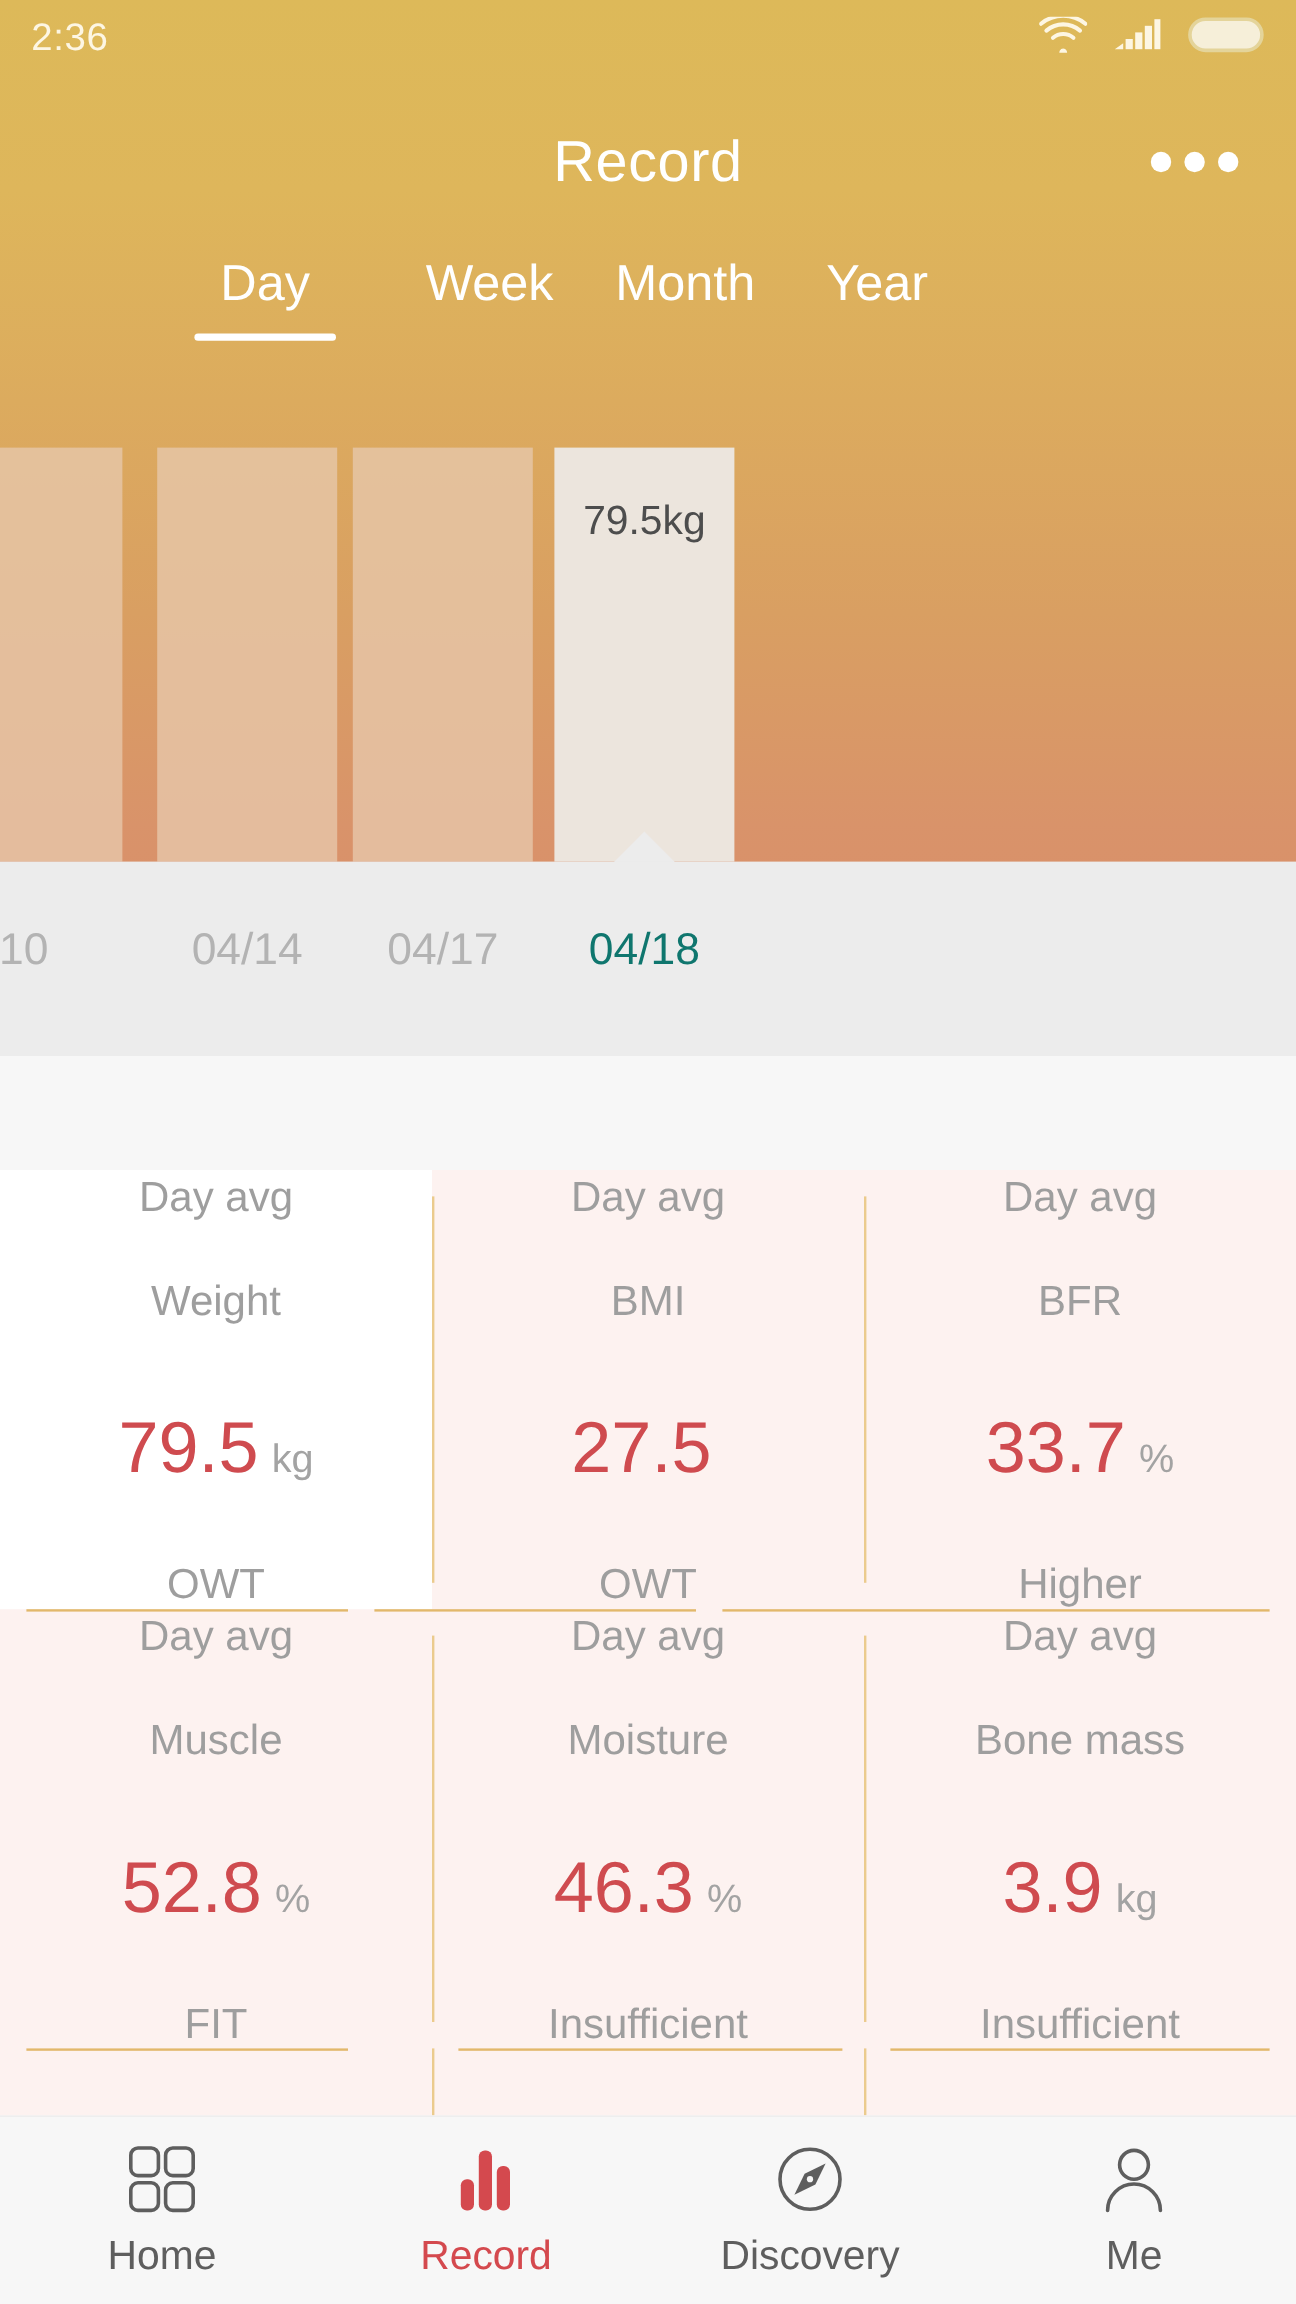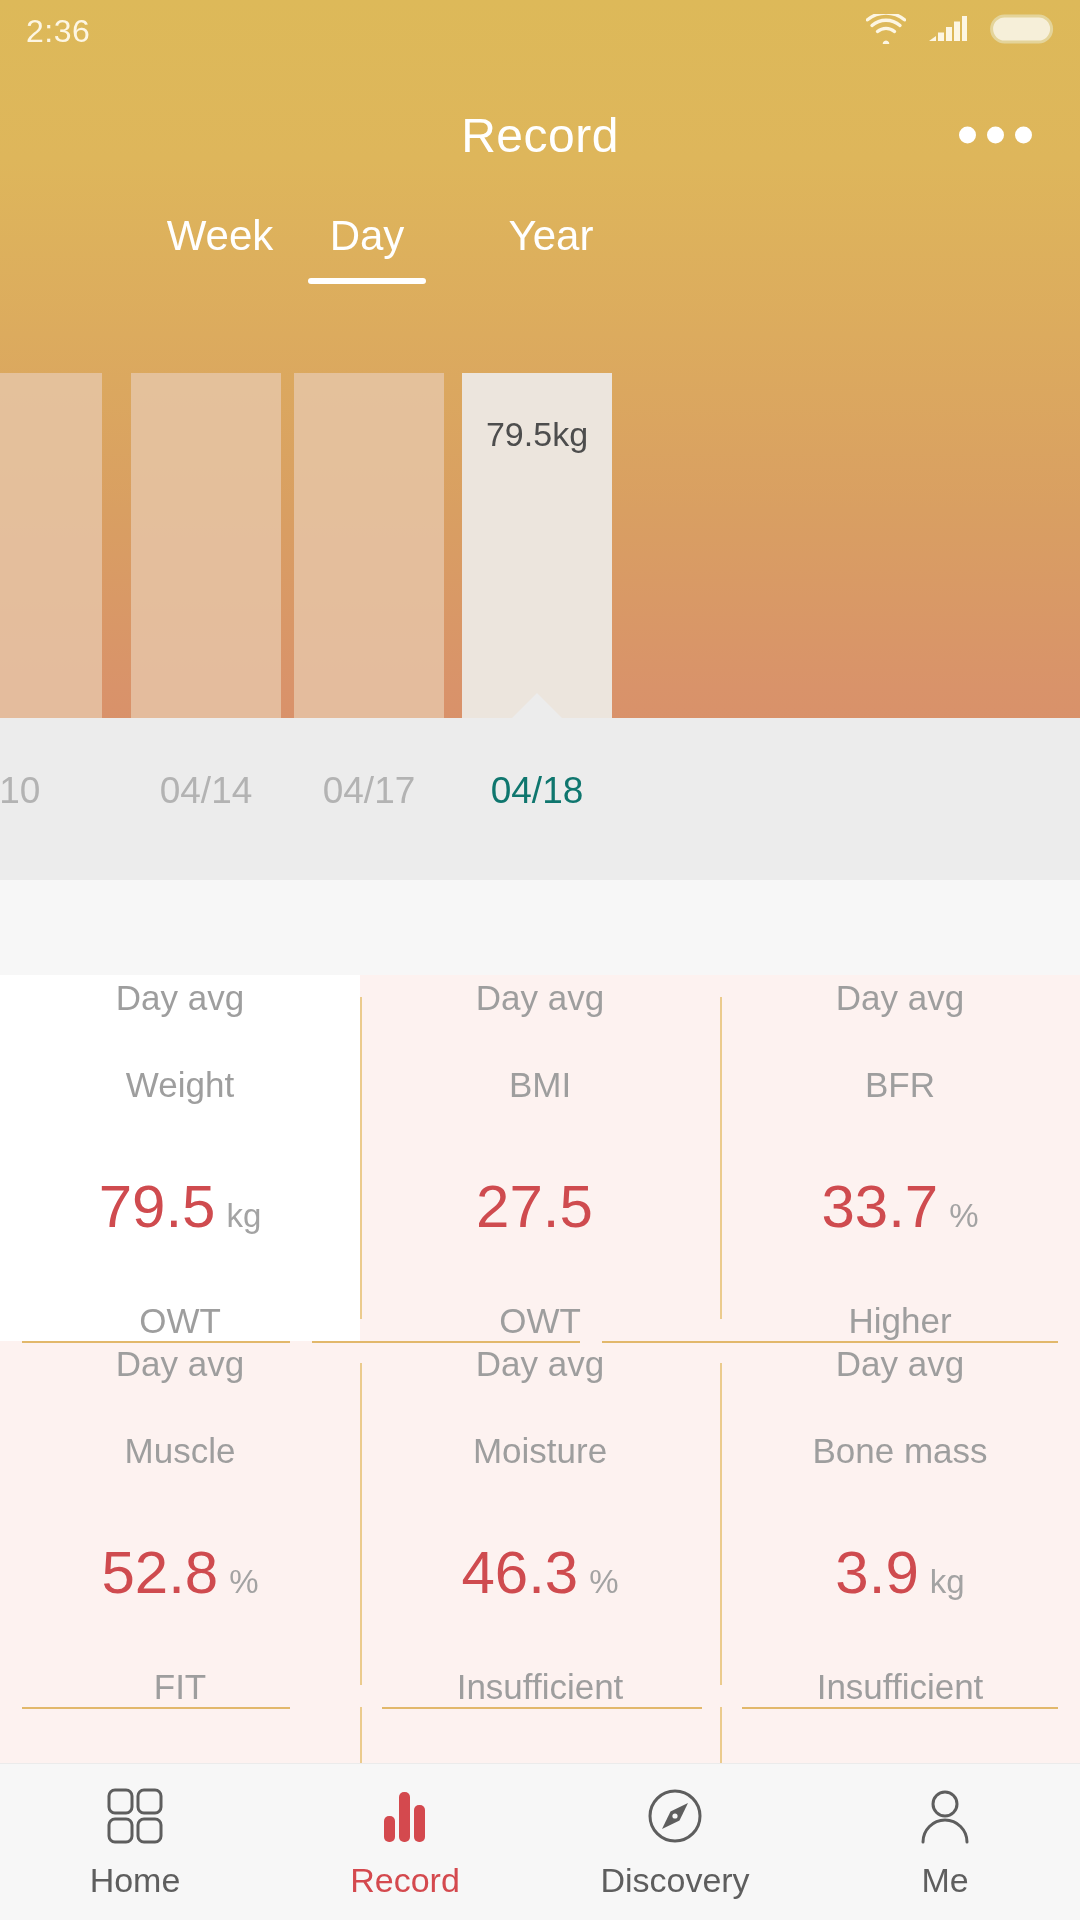--- a/index.html
+++ b/index.html
@@ -179,27 +179,31 @@
     <div class="titlebar">
       <div class="title-text">Record</div>
       <div class="more-btn">
         <i></i>
           <i></i>
           <i></i>
       </div>
     </div>
 
     <div class="tabs">
+      <div class="tab t-day active">
+        <span>Day</span>
+        <span class="uline"></span>
+      </div>
       <div class="tab t-week">
         <span>Week</span>
         
       </div>
-      <div class="tab t-day active">
-        <span>Day</span>
-        <span class="uline"></span>
+      <div class="tab t-month">
+        <span>Month</span>
+        
       </div>
       <div class="tab t-year">
         <span>Year</span>
         
       </div>
     </div>
 
     <div class="plot">
       <div class="bar" style="left:-110px; width:212px; height:345px;"></div>
       <div class="bar" style="left:131px;  width:150px; height:345px;"></div>

